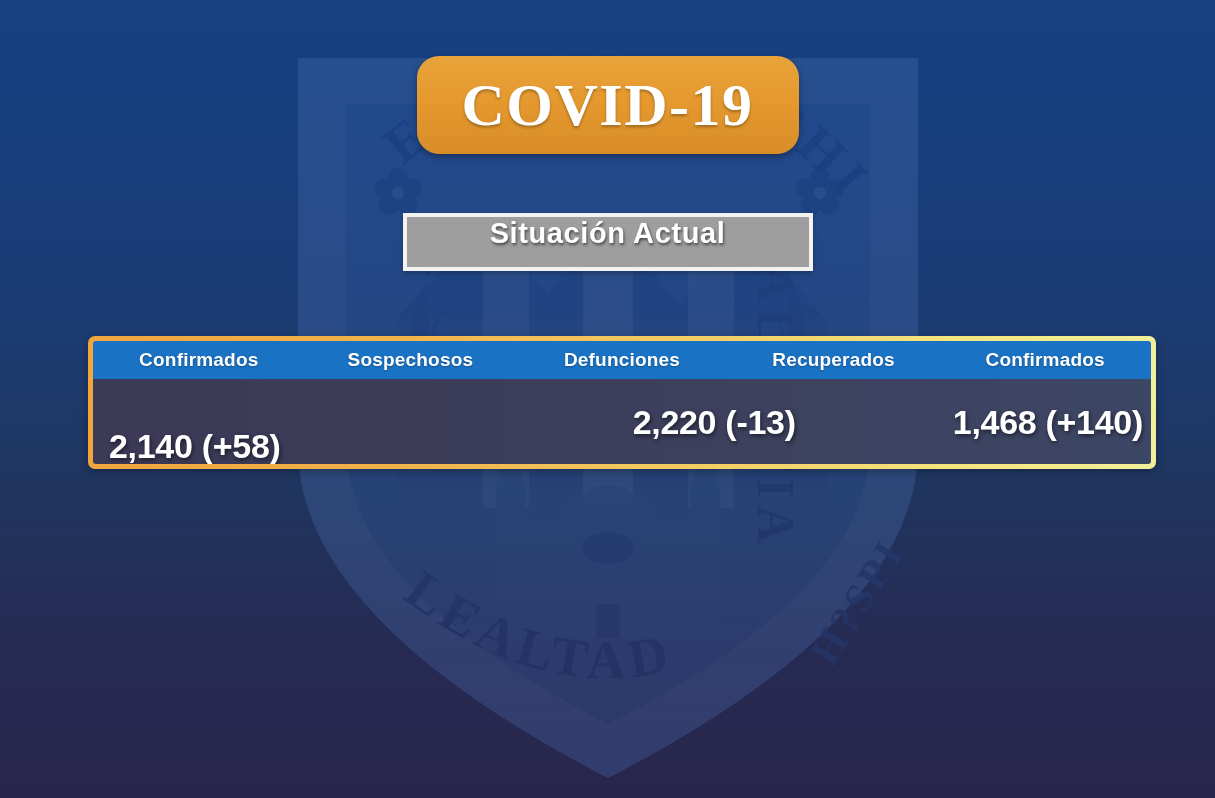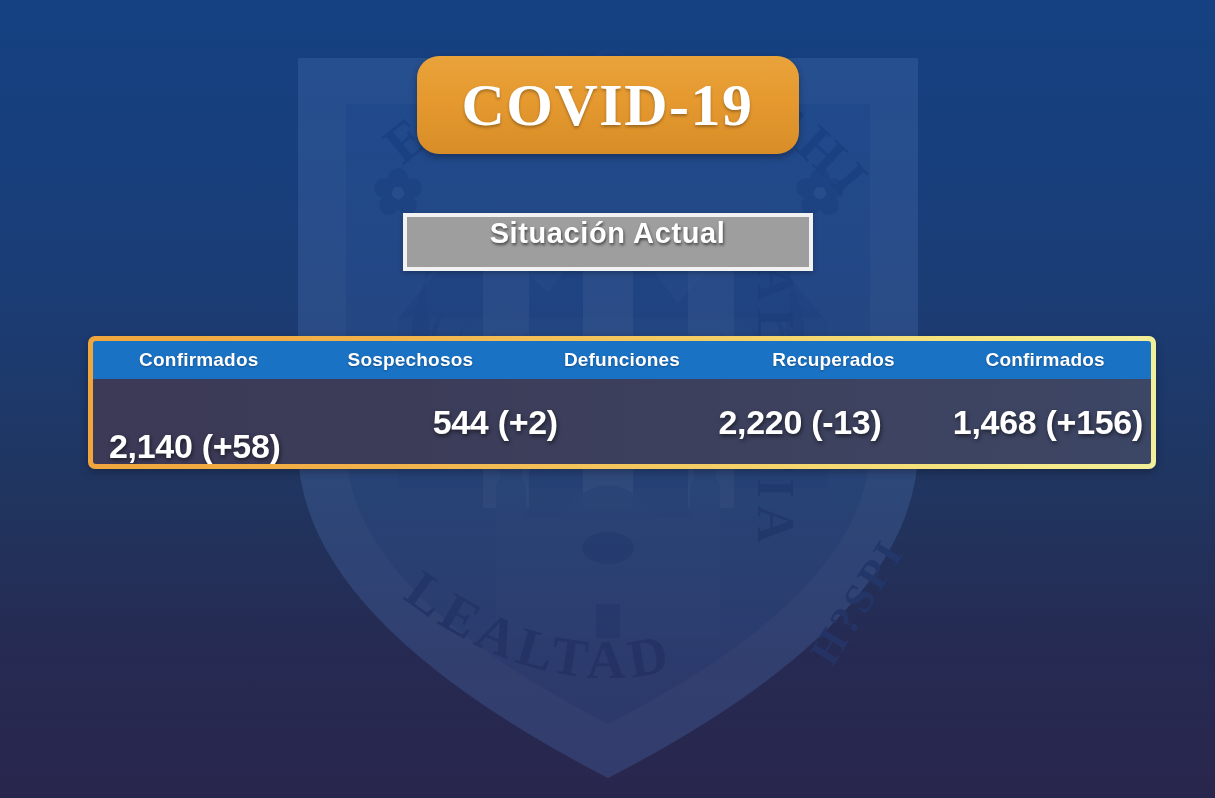--- a/index.html
+++ b/index.html
@@ -236,19 +236,18 @@
     <div class="head-row">
       <div class="head-cell">Confirmados</div>
       <div class="head-cell">Sospechosos</div>
       <div class="head-cell">Defunciones</div>
       <div class="head-cell">Recuperados</div>
       <div class="head-cell">Confirmados</div>
     </div>
 
     <div class="value-row">
       <div class="value-cell c0">2,140 (+58)</div>
-      <div class="value-cell c1">544 (+2)</div>
       <div class="value-cell c3">2,220 (-13)</div>
-      <div class="value-cell c4">1,468 (+156)</div>
+      <div class="value-cell c4">1,468 (+140)</div>
     </div>
 
   </div>
 </div>
 
 </body></html>

